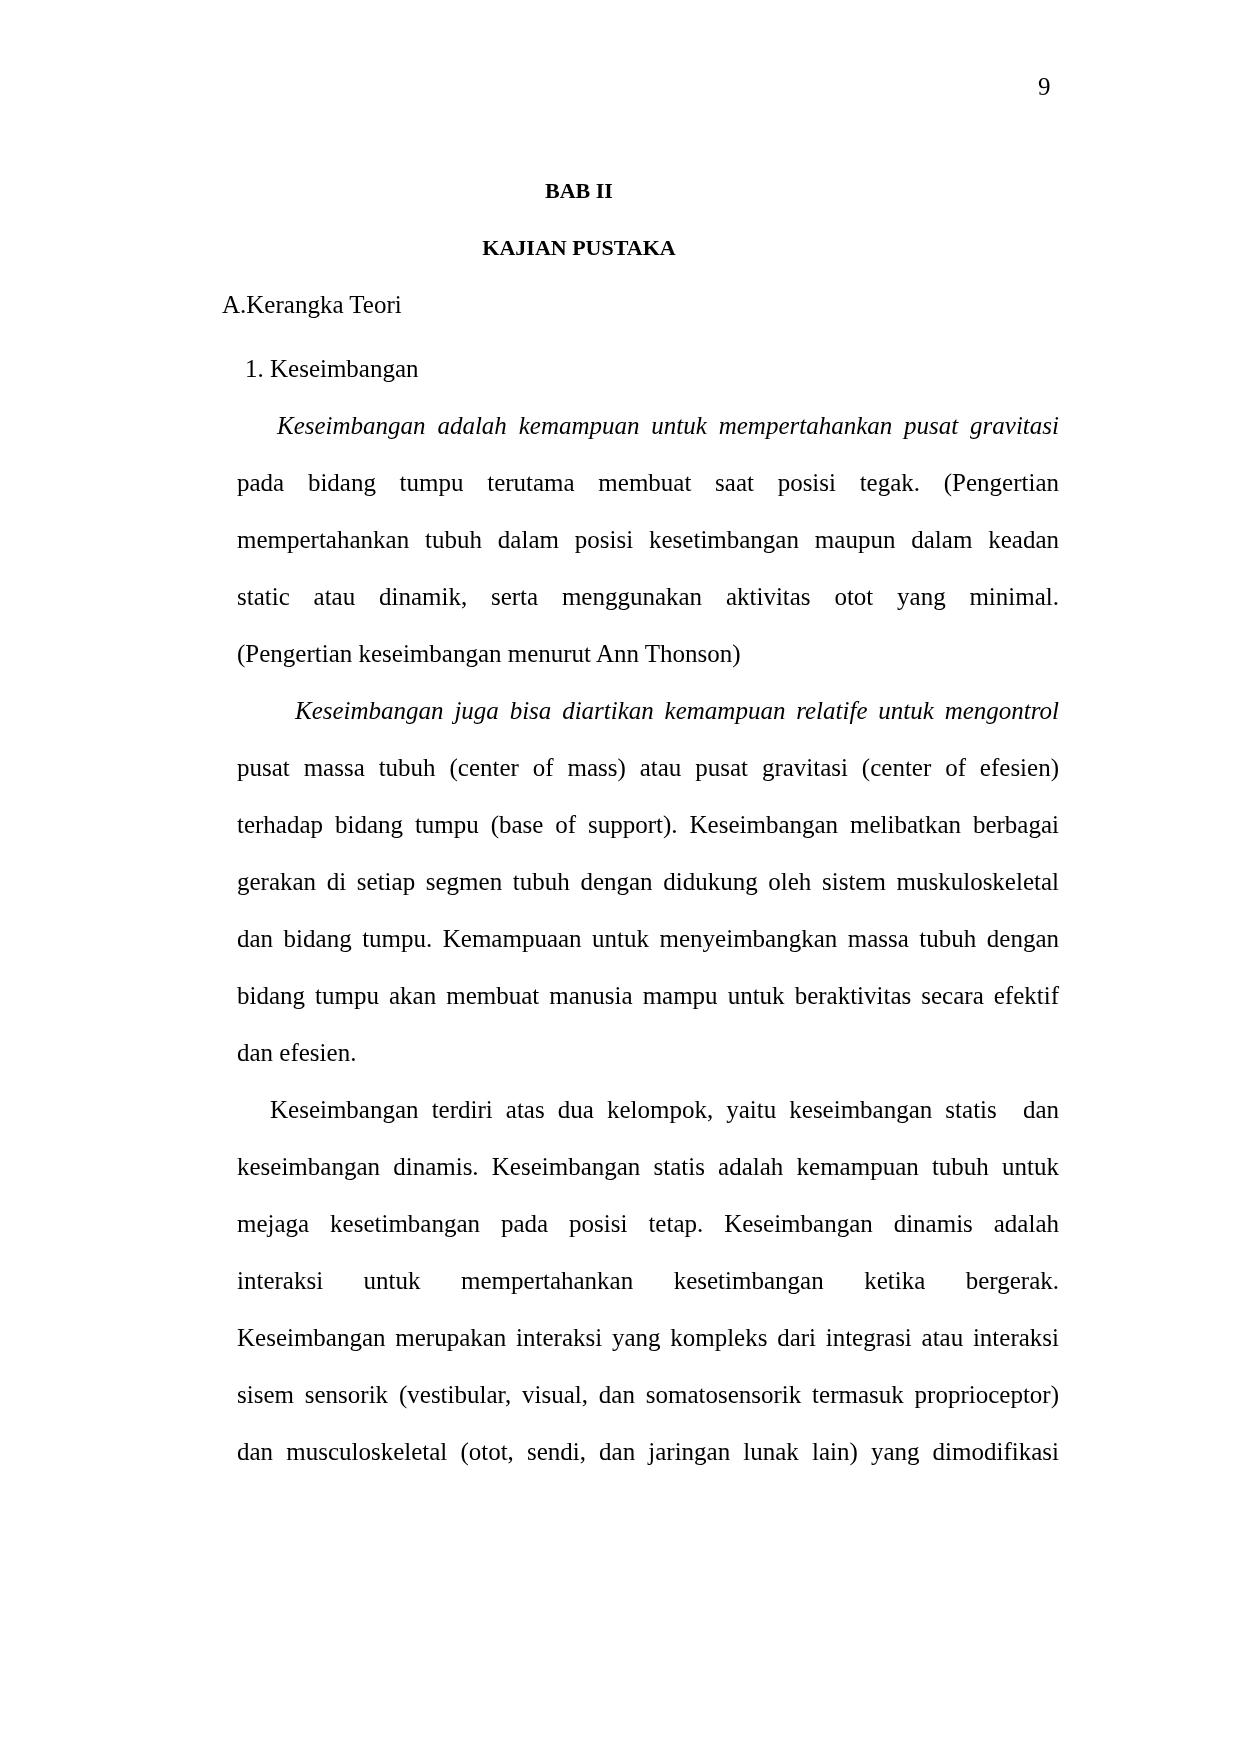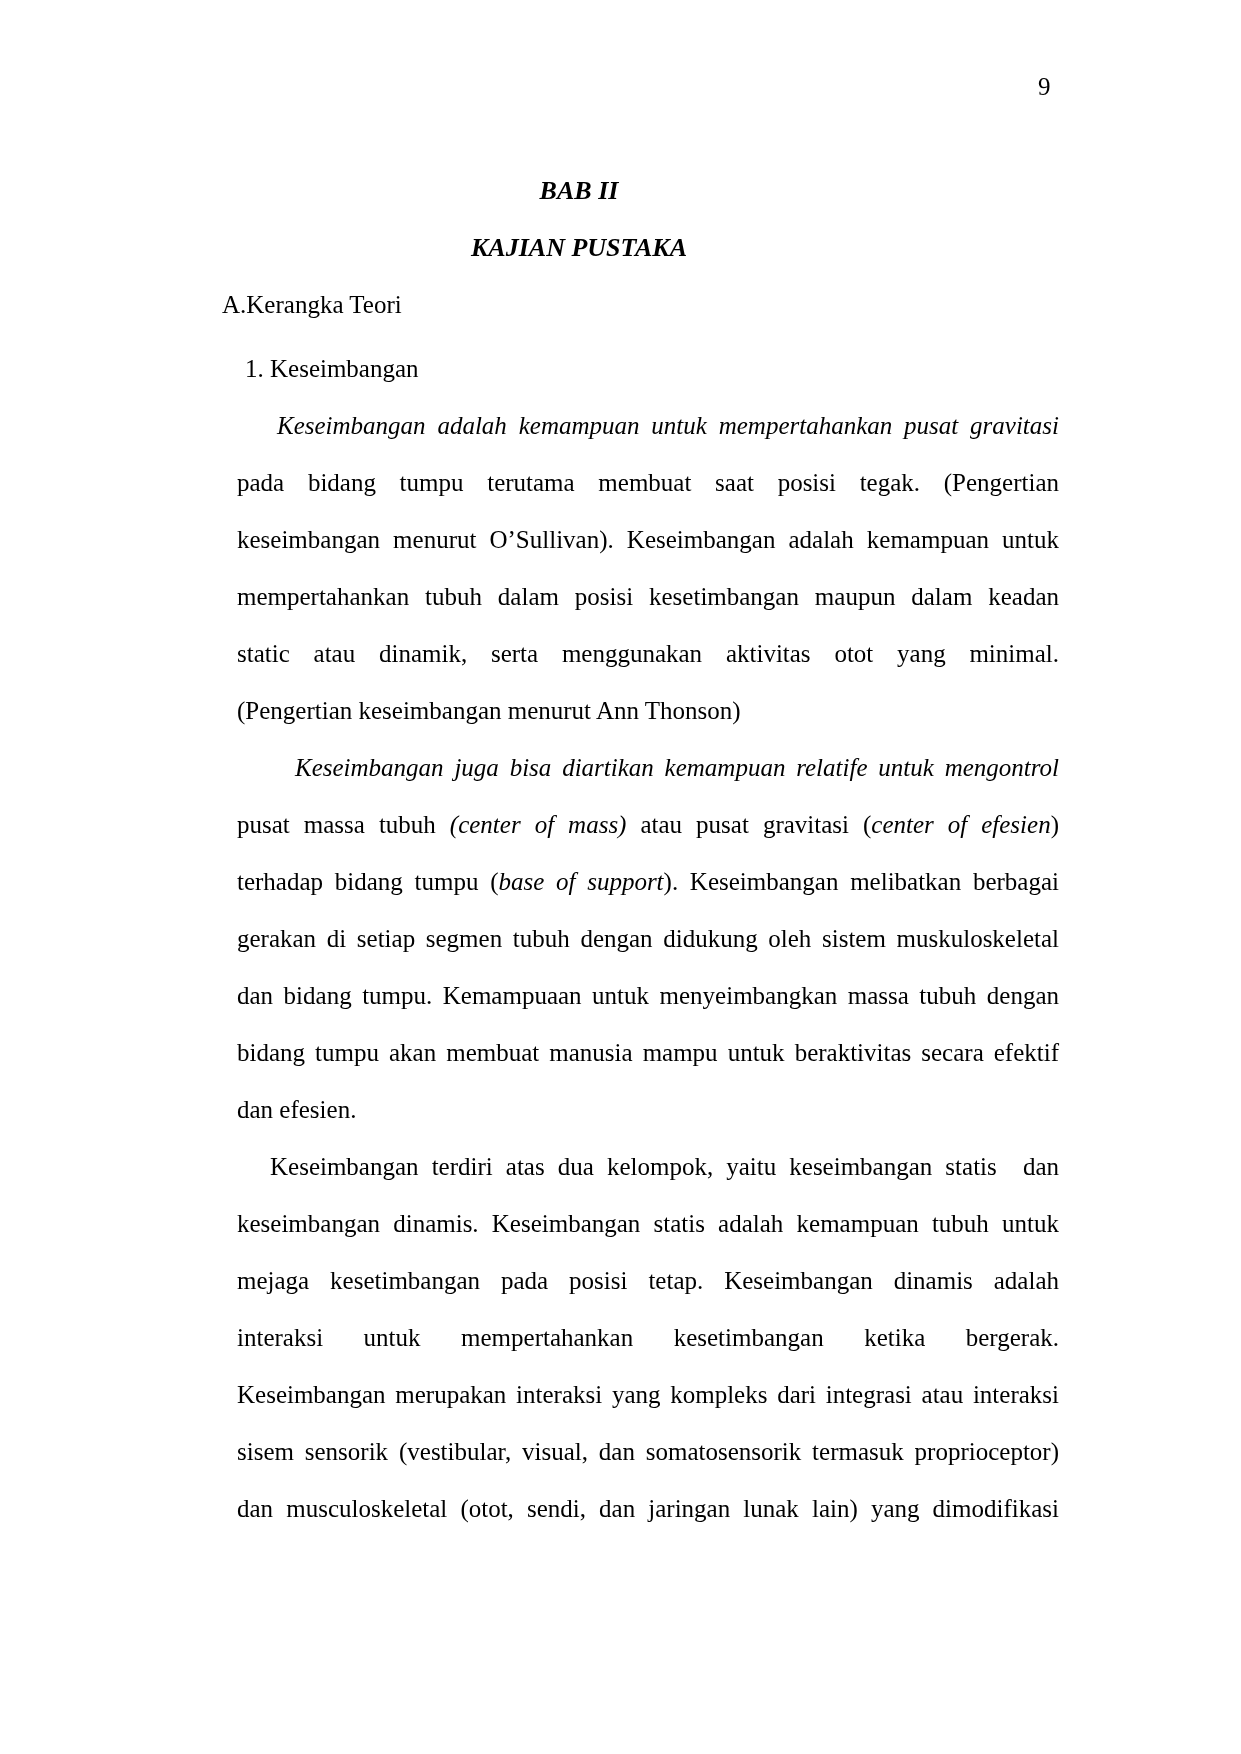--- a/index.html
+++ b/index.html
@@ -29,63 +29,60 @@
     width: 822px;
     font-size: 25px;
     line-height: 57px;
   }
   .heading-wrap {
     text-align: center;
     padding-right: 138px; 
     font-weight: bold;
   }
   .heading {
-    font-size: 26px;
+    font-size: 22px;
     line-height: 57px;
     margin: 0;
     font-weight: bold;
-    font-style: italic;
   }
   .section-label {
     line-height: 57px;
     margin-left: -15px;
   }
   .subsection-label {
     line-height: 57px;
     margin-left: 8px;
     margin-top: 7px;
   }
   .bline {
     text-align: justify;
     text-align-last: justify;
     line-height: 57px;
   }
   .bline.end {
     text-align-last: left;
   }
   .it {
-    font-style: italic;
   }
 </style>
 </head>
 <body>
 
 <div class="page">
   <div class="page-number">9</div>
   <div class="content">
     <div class="heading-wrap">
       <div class="heading">BAB II</div>
       <div class="heading">KAJIAN PUSTAKA</div>
     </div>
     <div class="section-label">A.Kerangka Teori</div>
     <div class="subsection-label">1. Keseimbangan</div>
     <div>
         <div class="bline" style="padding-left: 40px; font-style: italic;"><span>Keseimbangan adalah kemampuan untuk mempertahankan pusat gravitasi</span></div>
         <div class="bline"><span>pada bidang tumpu terutama membuat saat posisi tegak. (Pengertian</span></div>
-        <div class="bline"><span>keseimbangan menurut O’Sullivan). Keseimbangan adalah kemampuan untuk</span></div>
         <div class="bline"><span>mempertahankan tubuh dalam posisi kesetimbangan maupun dalam keadan</span></div>
         <div class="bline"><span>static atau dinamik, serta menggunakan aktivitas otot yang minimal.</span></div>
         <div class="bline end"><span>(Pengertian keseimbangan menurut Ann Thonson)</span></div>
         <div class="bline" style="padding-left: 58px; font-style: italic;"><span>Keseimbangan juga bisa diartikan kemampuan relatife untuk mengontrol</span></div>
         <div class="bline"><span>pusat massa tubuh </span><span class="it">(center of mass)</span><span> atau pusat gravitasi (</span><span class="it">center of efesien</span><span>)</span></div>
         <div class="bline"><span>terhadap bidang tumpu (</span><span class="it">base of support</span><span>). Keseimbangan melibatkan berbagai</span></div>
         <div class="bline"><span>gerakan di setiap segmen tubuh dengan didukung oleh sistem muskuloskeletal</span></div>
         <div class="bline"><span>dan bidang tumpu. Kemampuaan untuk menyeimbangkan massa tubuh dengan</span></div>
         <div class="bline"><span>bidang tumpu akan membuat manusia mampu untuk beraktivitas secara efektif</span></div>
         <div class="bline end"><span>dan efesien.</span></div>

